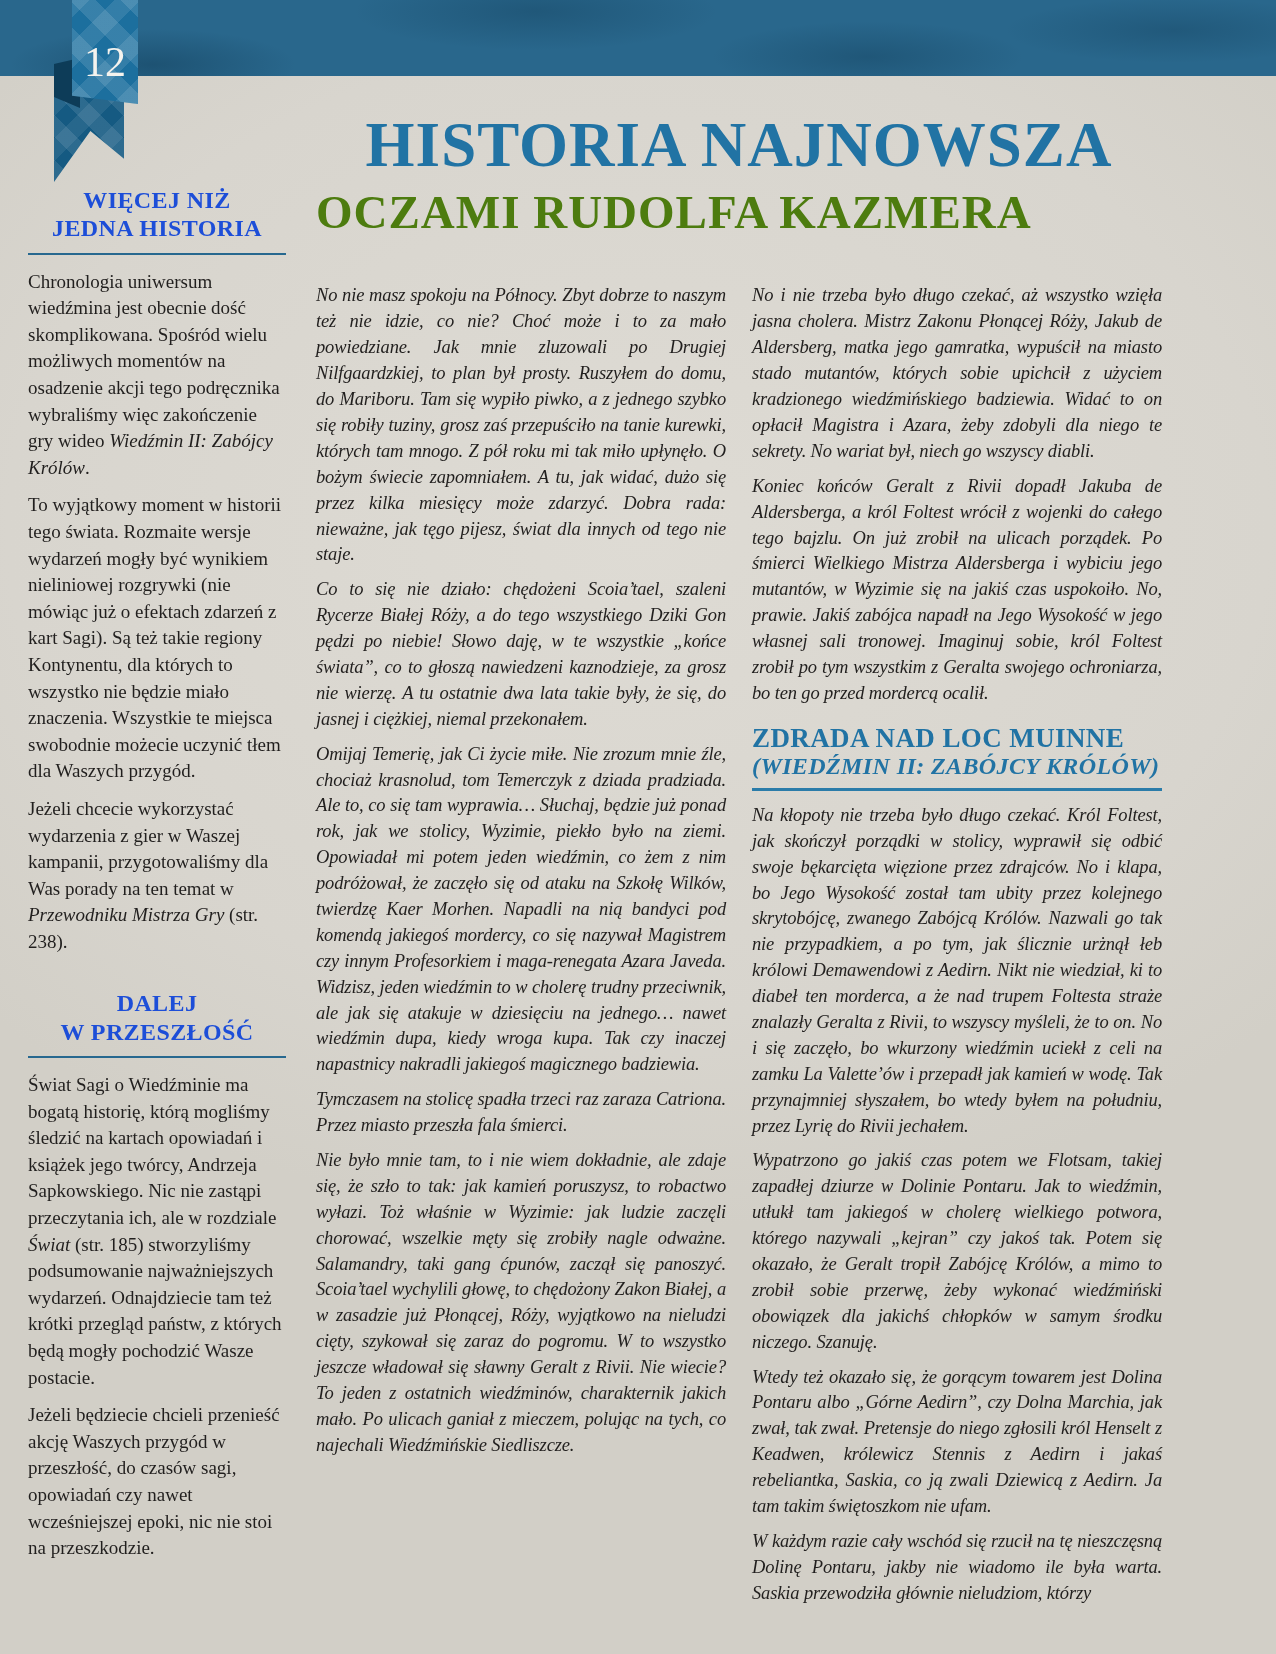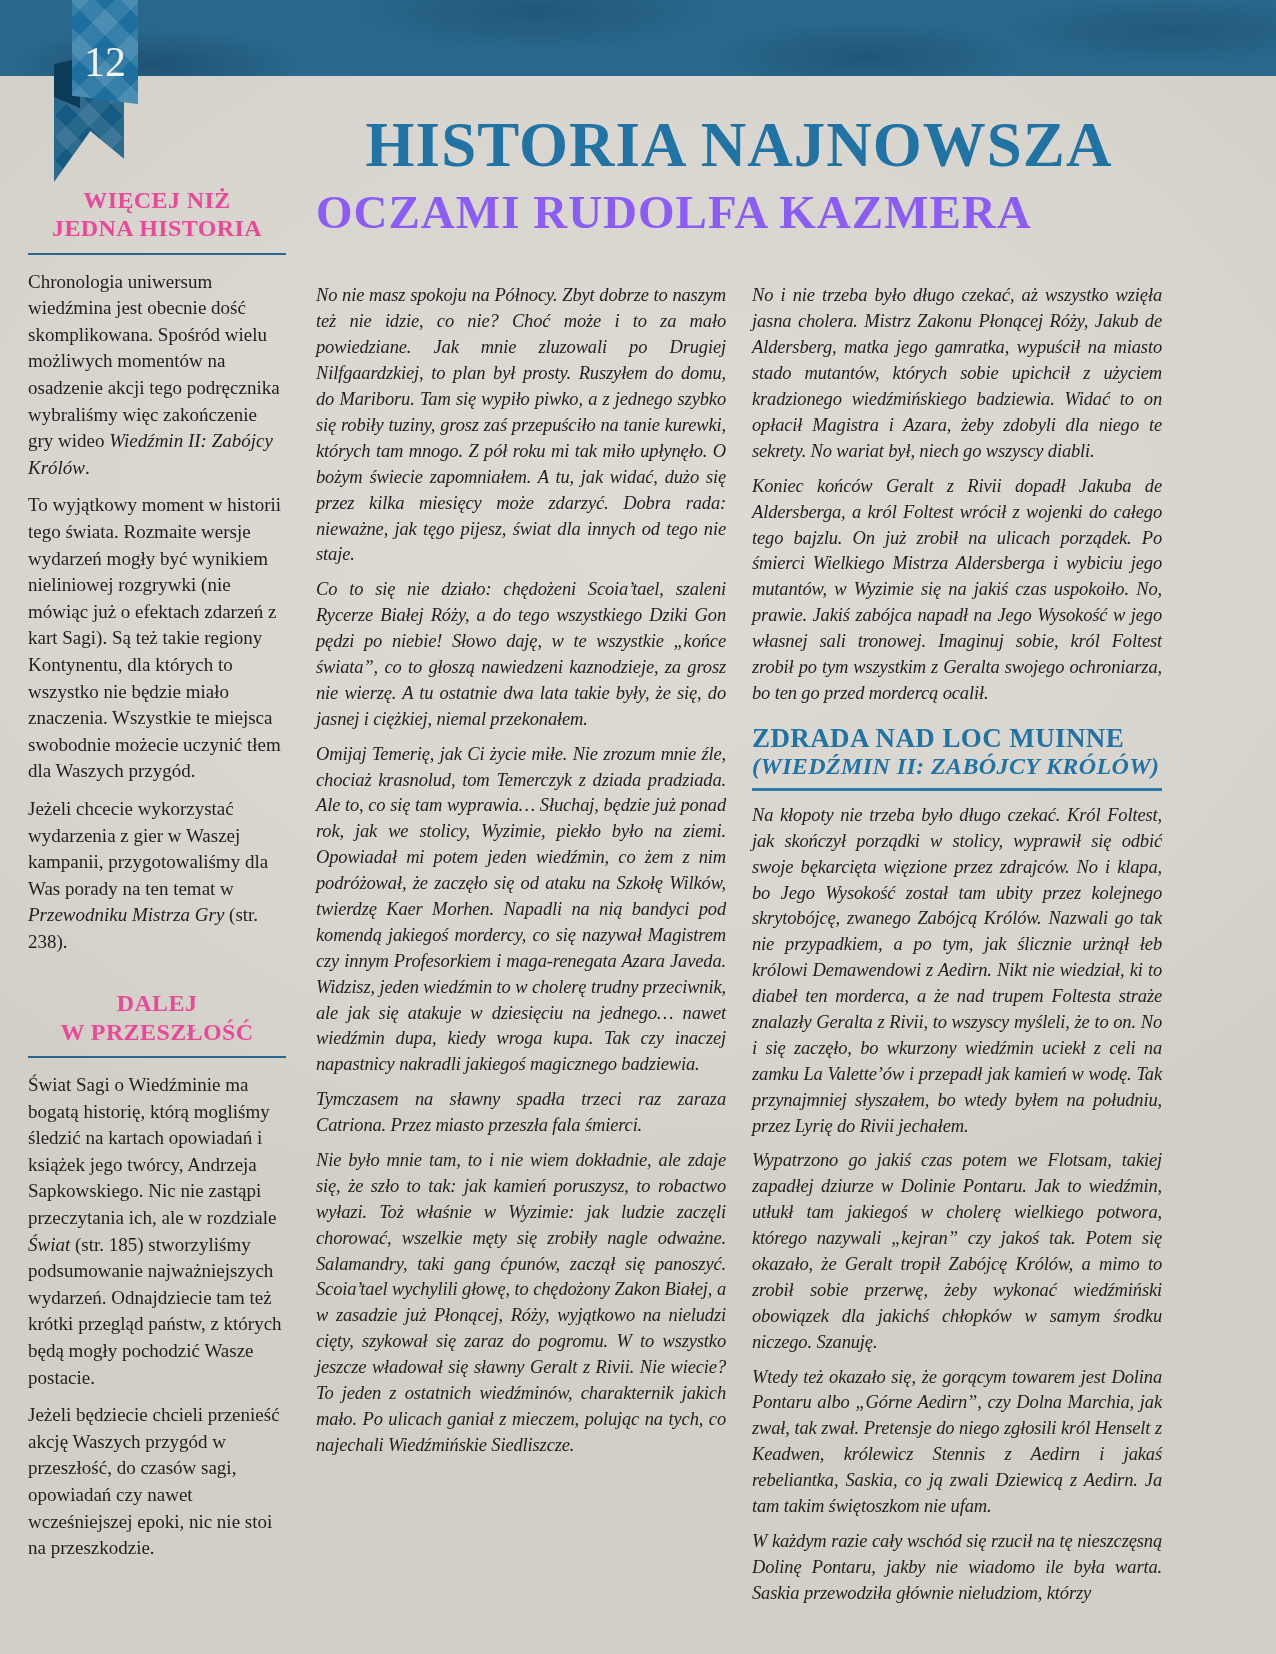--- a/index.html
+++ b/index.html
@@ -30,29 +30,29 @@
     background-image:
       repeating-linear-gradient(45deg, rgba(255,255,255,.12) 0 18px, transparent 18px 36px),
       repeating-linear-gradient(-45deg, rgba(255,255,255,.10) 0 18px, transparent 18px 36px);
     clip-path:polygon(0 0,100% 0,100% 100%,0 92%);}
   .page-number{position:absolute;left:0;top:28px;width:100%;text-align:center;
     color:#f5f3ee;font-size:42px;line-height:1;font-weight:400;margin-top:13px;}
 
   
   .sidebar{position:absolute;left:28px;top:186px;width:258px;}
   .sidebar-heading{margin:0 0 14px;padding-bottom:10px;text-align:center;
-    color:#ec4899;font-size:24px;line-height:1.18;font-weight:700;letter-spacing:.4px;
+    color:#1d4ed8;font-size:24px;line-height:1.18;font-weight:700;letter-spacing:.4px;
     border-bottom:2.5px solid #27688f;}
   .sidebar-section{margin-bottom:34px;}
   .sidebar-section p{margin:0 0 11px;font-size:19px;line-height:1.40;text-align:left;}
 
   
   .main{position:absolute;left:316px;top:112px;width:846px;}
   .title-line1{margin:0;color:#2173a4;font-size:63px;line-height:1.05;font-weight:700;letter-spacing:1px;white-space:nowrap;text-align:center;}
-  .title-line2{margin:10px 0 0;color:#8b5cf6;font-size:47px;line-height:1.05;font-weight:700;letter-spacing:1px;white-space:nowrap;}
+  .title-line2{margin:10px 0 0;color:#4d7c0f;font-size:47px;line-height:1.05;font-weight:700;letter-spacing:1px;white-space:nowrap;}
   .text-columns{display:flex;gap:26px;margin-top:46px;}
   .col{width:410px;}
   .col p{margin:0 0 9px;font-size:18.5px;line-height:1.40;letter-spacing:-0.15px;
     font-style:italic;text-align:justify;}
   .section-heading{margin:16px 0 12px;padding-bottom:8px;border-bottom:3px solid #2b7ca9;
     color:#2173a4;font-weight:700;letter-spacing:.4px;}
   .section-heading .h-line1{display:block;font-size:27px;line-height:1.12;font-style:normal;}
   .section-heading .h-line2{display:block;font-size:24px;line-height:1.12;font-style:italic;}
 </style>
 </head>
@@ -85,21 +85,21 @@
     </div>
 
   <div class="main">
     <h1 class="title-line1">HISTORIA NAJNOWSZA</h1>
     <h1 class="title-line2">OCZAMI RUDOLFA KAZMERA</h1>
     <div class="text-columns">
       <div class="col">
           <p>No nie masz spokoju na Północy. Zbyt dobrze to naszym też nie idzie, co nie? Choć może i to za mało powiedziane. Jak mnie zluzowali po Drugiej Nilfgaardzkiej, to plan był prosty. Ruszyłem do domu, do Mariboru. Tam się wypiło piwko, a z jednego szybko się robiły tuziny, grosz zaś przepuściło na tanie kurewki, których tam mnogo. Z pół roku mi tak miło upłynęło. O bożym świecie zapomniałem. A tu, jak widać, dużo się przez kilka miesięcy może zdarzyć. Dobra rada: nieważne, jak tęgo pijesz, świat dla innych od tego nie staje.</p>
           <p>Co to się nie działo: chędożeni Scoia’tael, szaleni Rycerze Białej Róży, a do tego wszystkiego Dziki Gon pędzi po niebie! Słowo daję, w te wszystkie „końce świata”, co to głoszą nawiedzeni kaznodzieje, za grosz nie wierzę. A tu ostatnie dwa lata takie były, że się, do jasnej i ciężkiej, niemal przekonałem.</p>
           <p>Omijaj Temerię, jak Ci życie miłe. Nie zrozum mnie źle, chociaż krasnolud, tom Temerczyk z dziada pradziada. Ale to, co się tam wyprawia… Słuchaj, będzie już ponad rok, jak we stolicy, Wyzimie, piekło było na ziemi. Opowiadał mi potem jeden wiedźmin, co żem z nim podróżował, że zaczęło się od ataku na Szkołę Wilków, twierdzę Kaer Morhen. Napadli na nią bandyci pod komendą jakiegoś mordercy, co się nazywał Magistrem czy innym Profesorkiem i maga-renegata Azara Javeda. Widzisz, jeden wiedźmin to w cholerę trudny przeciwnik, ale jak się atakuje w dziesięciu na jednego… nawet wiedźmin dupa, kiedy wroga kupa. Tak czy inaczej napastnicy nakradli jakiegoś magicznego badziewia.</p>
-          <p>Tymczasem na sławny spadła trzeci raz zaraza Catriona. Przez miasto przeszła fala śmierci.</p>
+          <p>Tymczasem na stolicę spadła trzeci raz zaraza Catriona. Przez miasto przeszła fala śmierci.</p>
           <p>Nie było mnie tam, to i nie wiem dokładnie, ale zdaje się, że szło to tak: jak kamień poruszysz, to robactwo wyłazi. Toż właśnie w Wyzimie: jak ludzie zaczęli chorować, wszelkie męty się zrobiły nagle odważne. Salamandry, taki gang ćpunów, zaczął się panoszyć. Scoia’tael wychylili głowę, to chędożony Zakon Białej, a w zasadzie już Płonącej, Róży, wyjątkowo na nieludzi cięty, szykował się zaraz do pogromu. W to wszystko jeszcze władował się sławny Geralt z Rivii. Nie wiecie? To jeden z ostatnich wiedźminów, charakternik jakich mało. Po ulicach ganiał z mieczem, polując na tych, co najechali Wiedźmińskie Siedliszcze.</p>
         </div>
       <div class="col">
           <p>No i nie trzeba było długo czekać, aż wszystko wzięła jasna cholera. Mistrz Zakonu Płonącej Róży, Jakub de Aldersberg, matka jego gamratka, wypuścił na miasto stado mutantów, których sobie upichcił z użyciem kradzionego wiedźmińskiego badziewia. Widać to on opłacił Magistra i Azara, żeby zdobyli dla niego te sekrety. No wariat był, niech go wszyscy diabli.</p>
           <p>Koniec końców Geralt z Rivii dopadł Jakuba de Aldersberga, a król Foltest wrócił z wojenki do całego tego bajzlu. On już zrobił na ulicach porządek. Po śmierci Wielkiego Mistrza Aldersberga i wybiciu jego mutantów, w Wyzimie się na jakiś czas uspokoiło. No, prawie. Jakiś zabójca napadł na Jego Wysokość w jego własnej sali tronowej. Imaginuj sobie, król Foltest zrobił po tym wszystkim z Geralta swojego ochroniarza, bo ten go przed mordercą ocalił.</p>
           <h3 class="section-heading">
             <span class="h-line1">ZDRADA NAD LOC MUINNE</span>
             <span class="h-line2">(WIEDŹMIN II: ZABÓJCY KRÓLÓW)</span>
           </h3>
           <p>Na kłopoty nie trzeba było długo czekać. Król Foltest, jak skończył porządki w stolicy, wyprawił się odbić swoje bękarcięta więzione przez zdrajców. No i klapa, bo Jego Wysokość został tam ubity przez kolejnego skrytobójcę, zwanego Zabójcą Królów. Nazwali go tak nie przypadkiem, a po tym, jak ślicznie urżnął łeb królowi Demawendowi z Aedirn. Nikt nie wiedział, ki to diabeł ten morderca, a że nad trupem Foltesta straże znalazły Geralta z Rivii, to wszyscy myśleli, że to on. No i się zaczęło, bo wkurzony wiedźmin uciekł z celi na zamku La Valette’ów i przepadł jak kamień w wodę. Tak przynajmniej słyszałem, bo wtedy byłem na południu, przez Lyrię do Rivii jechałem.</p>

